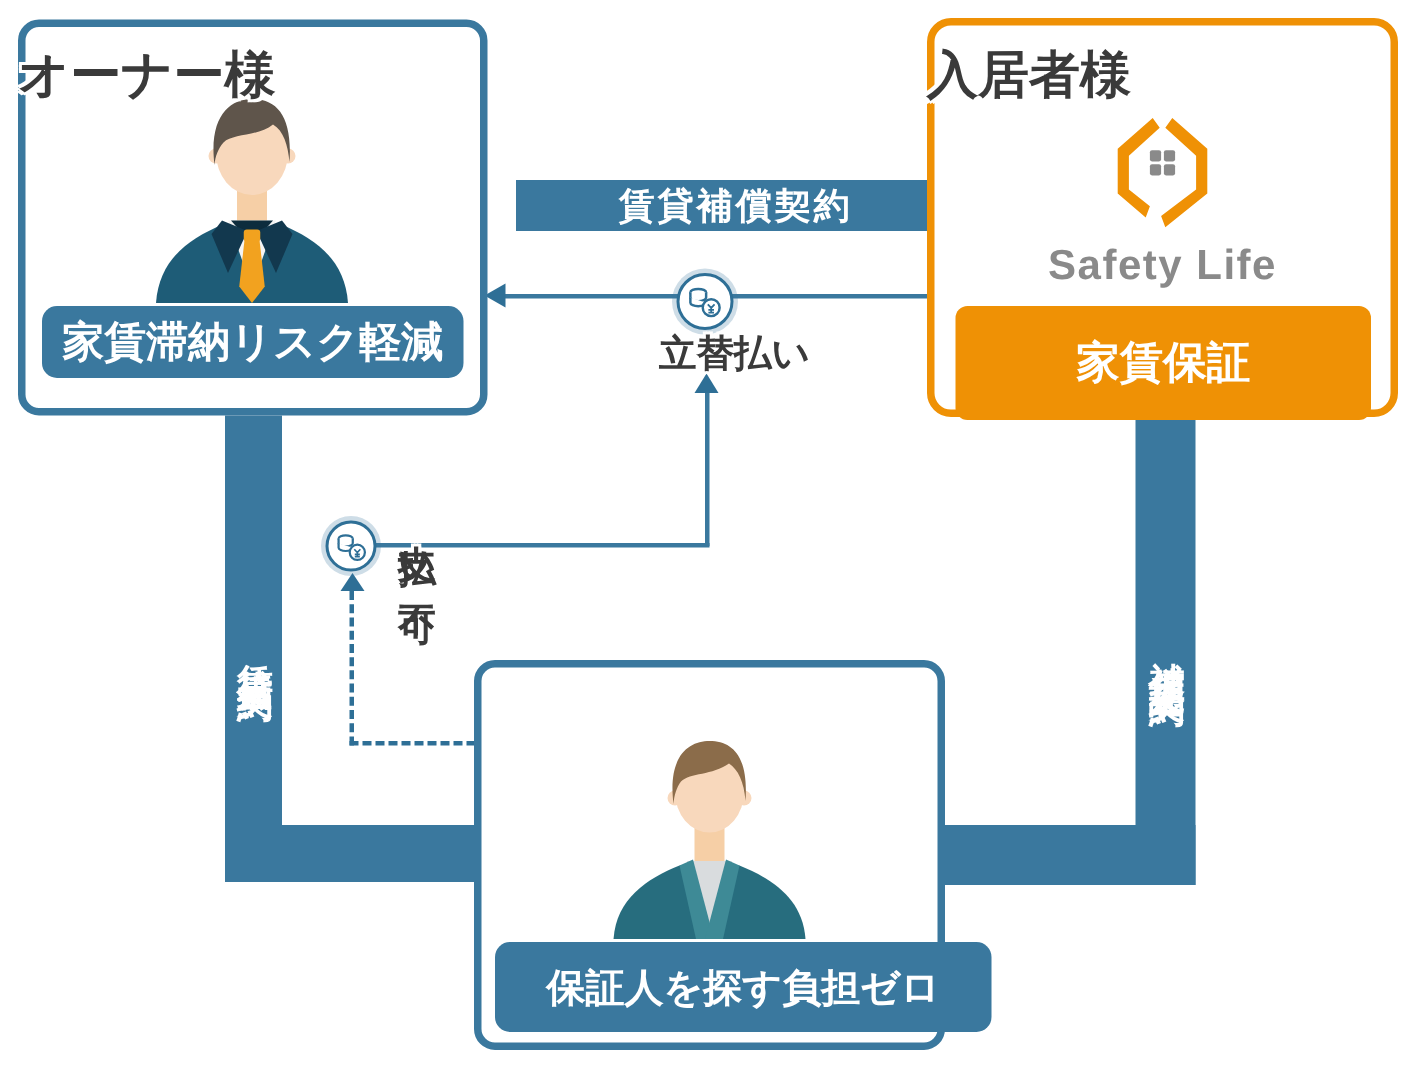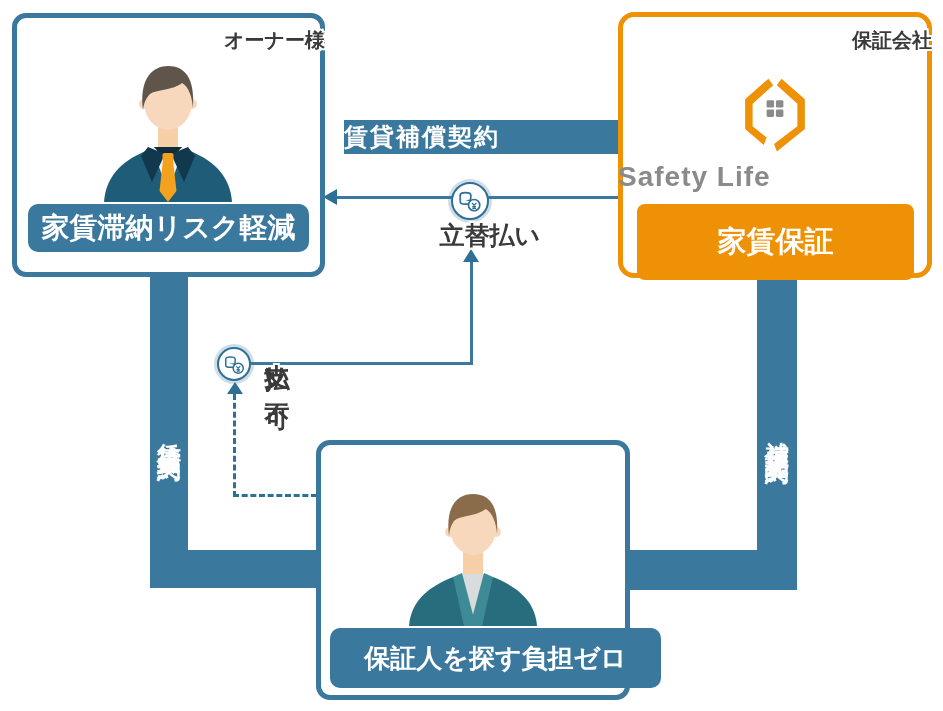--- a/index.html
+++ b/index.html
@@ -13,21 +13,21 @@
     overflow: hidden;
   }
 
   
   .band { position: absolute; background: var(--blue, #3A789E); }
   .band-lease-v      { left:150px; top:277px; width:38px;  height:311px; }
   .band-lease-h      { left:150px; top:550px; width:166px; height:38px; }
   .band-entrust-v    { left:757px; top:278px; width:40px;  height:312px; }
   .band-entrust-h    { left:630px; top:550px; width:167px; height:40px; }
   .band-compensation { left:344px; top:120px; width:293px; height:34px;
-                       display:flex; align-items:center; }
+                       display:flex; align-items:center; justify-content:center; }
 
   .band-label-h { color:#fff; font-size:24px; font-weight:bold; letter-spacing:2px; }
   .vband-label {
     position:absolute; color:#fff; font-size:24px; font-weight:bold;
     writing-mode: vertical-rl; text-orientation: upright; letter-spacing:4px;
     display:flex; align-items:center; justify-content:center;
   }
   .vband-label.lease   { left:150px; top:277px; width:38px; height:311px; }
   .vband-label.entrust { left:757px; top:278px; width:40px; height:312px; }
 
@@ -78,42 +78,42 @@
 
   
   .party { position:absolute; background:#fff; z-index:4; }
   .owner-box  { left:12px;  top:13px;  width:313px; height:264px;
                 border:5px solid var(--blue, #3A789E); border-radius:14px; }
   .guar-box   { left:618px; top:12px;  width:314px; height:266px;
                 border:5px solid var(--orange, #EF9105); border-radius:16px; }
   .tenant-box { left:316px; top:440px; width:314px; height:260px;
                 border:5px solid var(--blue, #3A789E); border-radius:14px; }
 
-  .party-title { position:absolute; text-align:right; font-size:20px; z-index:7; }
+  .party-title { position:absolute; text-align:left; font-size:34px; z-index:7; }
   .title-owner  { left:12px;  top:27px;  width:313px; }
   .title-guar   { left:618px; top:27px;  width:314px; }
   .title-tenant { left:316px; top:453px; width:314px; }
 
   .benefit {
     position:absolute; z-index:8; border-radius:10px; color:#fff; font-weight:bold;
     display:flex; align-items:center; justify-content:center;
   }
   .benefit-owner  { left:28px;  top:204px; width:281px; height:48px;
                     background:var(--blue, #3A789E); font-size:28px; }
   .benefit-guar   { left:637px; top:204px; width:277px; height:76px;
                     background:var(--orange, #EF9105); border-radius:8px; font-size:29px; }
   .benefit-tenant { left:330px; top:628px; width:331px; height:60px;
                     background:var(--blue, #3A789E); font-size:26px; }
 
   .person { position:absolute; z-index:5; }
   .person-owner  { left:98px;  top:60px; }
   .person-tenant { left:403px; top:490px; }
 
   .logo-mark { position:absolute; left:733px; top:72px; z-index:5; }
-  .brand-name { position:absolute; left:618px; top:161px; width:314px; 
+  .brand-name { position:absolute; left:618px; top:161px; width:314px; text-align:center;
                 font-size:28px; font-weight:bold; letter-spacing:1px;
                 color: var(--gray, #8A8A8A); z-index:5; }
 </style>
 </head>
 <body>
 
 <div class="canvas">
 
   <div class="band band-lease-v"></div>
   <div class="band band-lease-h"></div>
@@ -178,21 +178,21 @@
       <path d="M56,87 L84,87 L70,103 Z" fill="#0D2C3D"></path>
       <path d="M50,87 L67,94 L54,122 L43,96 Z" fill="#12384E"></path>
       <path d="M90,87 L73,94 L86,122 L97,96 Z" fill="#12384E"></path>
       <rect x="64.5" y="93" width="11" height="8" rx="2" fill="#F2A21F"></rect>
       <path d="M65,100 L75,100 L78.5,131 L70,142 L61.5,131 Z" fill="#F2A21F"></path>
     </svg>
   </div>
   <div class="benefit benefit-owner">家賃滞納リスク軽減</div>
 
   <div class="party guar-box"></div>
-  <div class="party-title title-guar outlined">保証会社</div>
+  <div class="party-title title-guar outlined">入居者様</div>
   <div class="logo-mark">
     <svg width="84" height="88" viewBox="0 0 90 90">
       <polygon points="38,5 13,27 13,59 33,76 36,68 21,56 21,32 43,12" fill="#EF9105"></polygon>
       <polygon points="52,5 77,27 77,59 47,83 44,75 69,56 69,32 47,12" fill="#EF9105"></polygon>
       <rect x="36" y="28" width="8" height="8" rx="1.5" fill="#8A8A8A"></rect>
       <rect x="46" y="28" width="8" height="8" rx="1.5" fill="#8A8A8A"></rect>
       <rect x="36" y="38" width="8" height="8" rx="1.5" fill="#8A8A8A"></rect>
       <rect x="46" y="38" width="8" height="8" rx="1.5" fill="#8A8A8A"></rect>
     </svg>
   </div>

